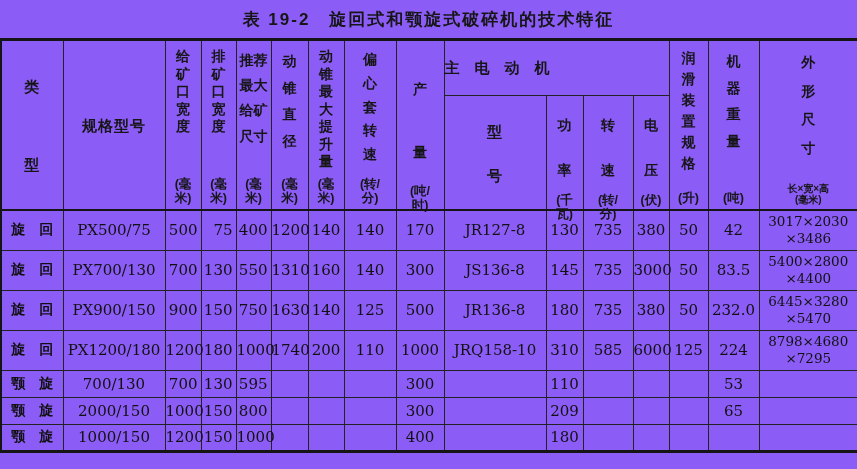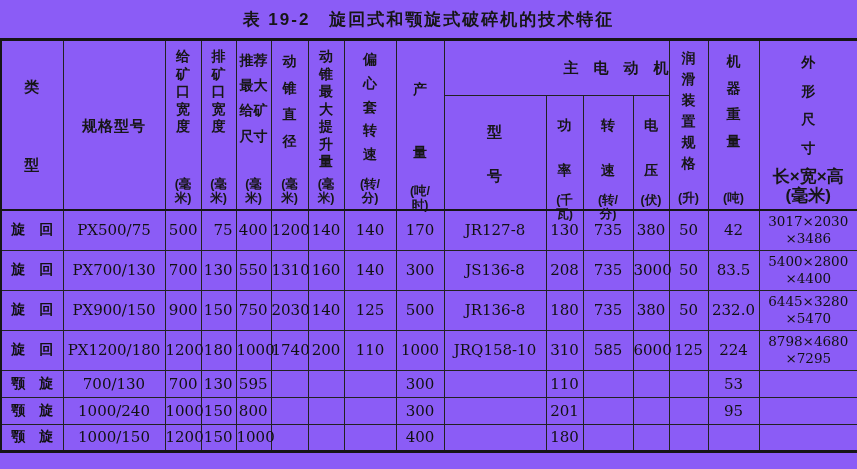--- a/index.html
+++ b/index.html
@@ -31,21 +31,21 @@
   thead th{font-weight:bold;vertical-align:top;}
   thead th.hsep{border-bottom:2px solid #151515;}
   .hcell{
     display:flex;flex-direction:column;align-items:center;justify-content:space-between;
     box-sizing:border-box;padding:7px 0 4px 0;
   }
   .hcell.full{height:168px;}
   .hcell.sub{height:113px;}
   .hcell.centered{justify-content:center;}
   .hcell.spreadbox{justify-content:space-around;}
-  .group-th{height:54px;text-align:right;vertical-align:middle;margin-left:9px;}
+  .group-th{height:54px;text-align:left;vertical-align:middle;margin-left:9px;}
   .group-label{font-size:15px;font-weight:bold;white-space:pre;}
   .vlabel{
     white-space:pre-line;text-align:center;
     font-size:14px;font-weight:bold;line-height:1.25;
   }
   .big{font-size:15px;letter-spacing:1px;}
   .lh-15{line-height:1.5;}
   .lh-17{line-height:1.7;}
   .lh-18{line-height:1.8;text-align:center;}
   .lh-19{line-height:1.9;}
@@ -204,21 +204,21 @@
 量</span>
             <span class="unit">(吨)</span>
           </div>
         </th>
         <th rowspan="2" class="hsep">
           <div class="hcell full">
             <span class="vlabel lh-21">外
 形
 尺
 寸</span>
-            <span class="unit" style="font-size:17px">长×宽×高
+            <span class="unit" style="font-size:10px">长×宽×高
 (毫米)</span>
           </div>
         </th>
       </tr>
       <tr>
         <th class="hsep">
           <div class="hcell sub spreadbox" style="padding:14px 0 10px 0">
             <span class="vlabel big">型</span>
             <span class="vlabel big">号</span>
           </div>
@@ -272,35 +272,35 @@
           <td class="typecell">旋　回</td>
           <td>PX700/130</td>
           <td class="ra">700</td>
           <td class="ra">130</td>
           <td class="ra">550</td>
           <td class="ra">1310</td>
           <td>160</td>
           <td>140</td>
           <td>300</td>
           <td>JS136-8</td>
-          <td>208</td>
+          <td>145</td>
           <td>735</td>
           <td>3000</td>
           <td>50</td>
           <td>83.5</td>
           <td class="dim">5400×2800
 ×4400</td>
         </tr>
         <tr class="tall">
           <td class="typecell">旋　回</td>
           <td>PX900/150</td>
           <td class="ra">900</td>
           <td class="ra">150</td>
           <td class="ra">750</td>
-          <td class="ra">2030</td>
+          <td class="ra">1630</td>
           <td>140</td>
           <td>125</td>
           <td>500</td>
           <td>JR136-8</td>
           <td>180</td>
           <td>735</td>
           <td>380</td>
           <td>50</td>
           <td>232.0</td>
           <td class="dim">6445×3280
@@ -338,34 +338,34 @@
           <td></td>
           <td>110</td>
           <td></td>
           <td></td>
           <td></td>
           <td>53</td>
           <td class="dim"></td>
         </tr>
         <tr class="short">
           <td class="typecell">颚　旋</td>
-          <td>1000/240</td>
+          <td>2000/150</td>
           <td class="ra">1000</td>
           <td class="ra">150</td>
           <td class="ra">800</td>
           <td class="ra"></td>
           <td></td>
           <td></td>
           <td>300</td>
           <td></td>
-          <td>201</td>
-          <td></td>
-          <td></td>
-          <td></td>
-          <td>95</td>
+          <td>209</td>
+          <td></td>
+          <td></td>
+          <td></td>
+          <td>65</td>
           <td class="dim"></td>
         </tr>
         <tr class="short">
           <td class="typecell">颚　旋</td>
           <td>1000/150</td>
           <td class="ra">1200</td>
           <td class="ra">150</td>
           <td class="ra">1000</td>
           <td class="ra"></td>
           <td></td>

